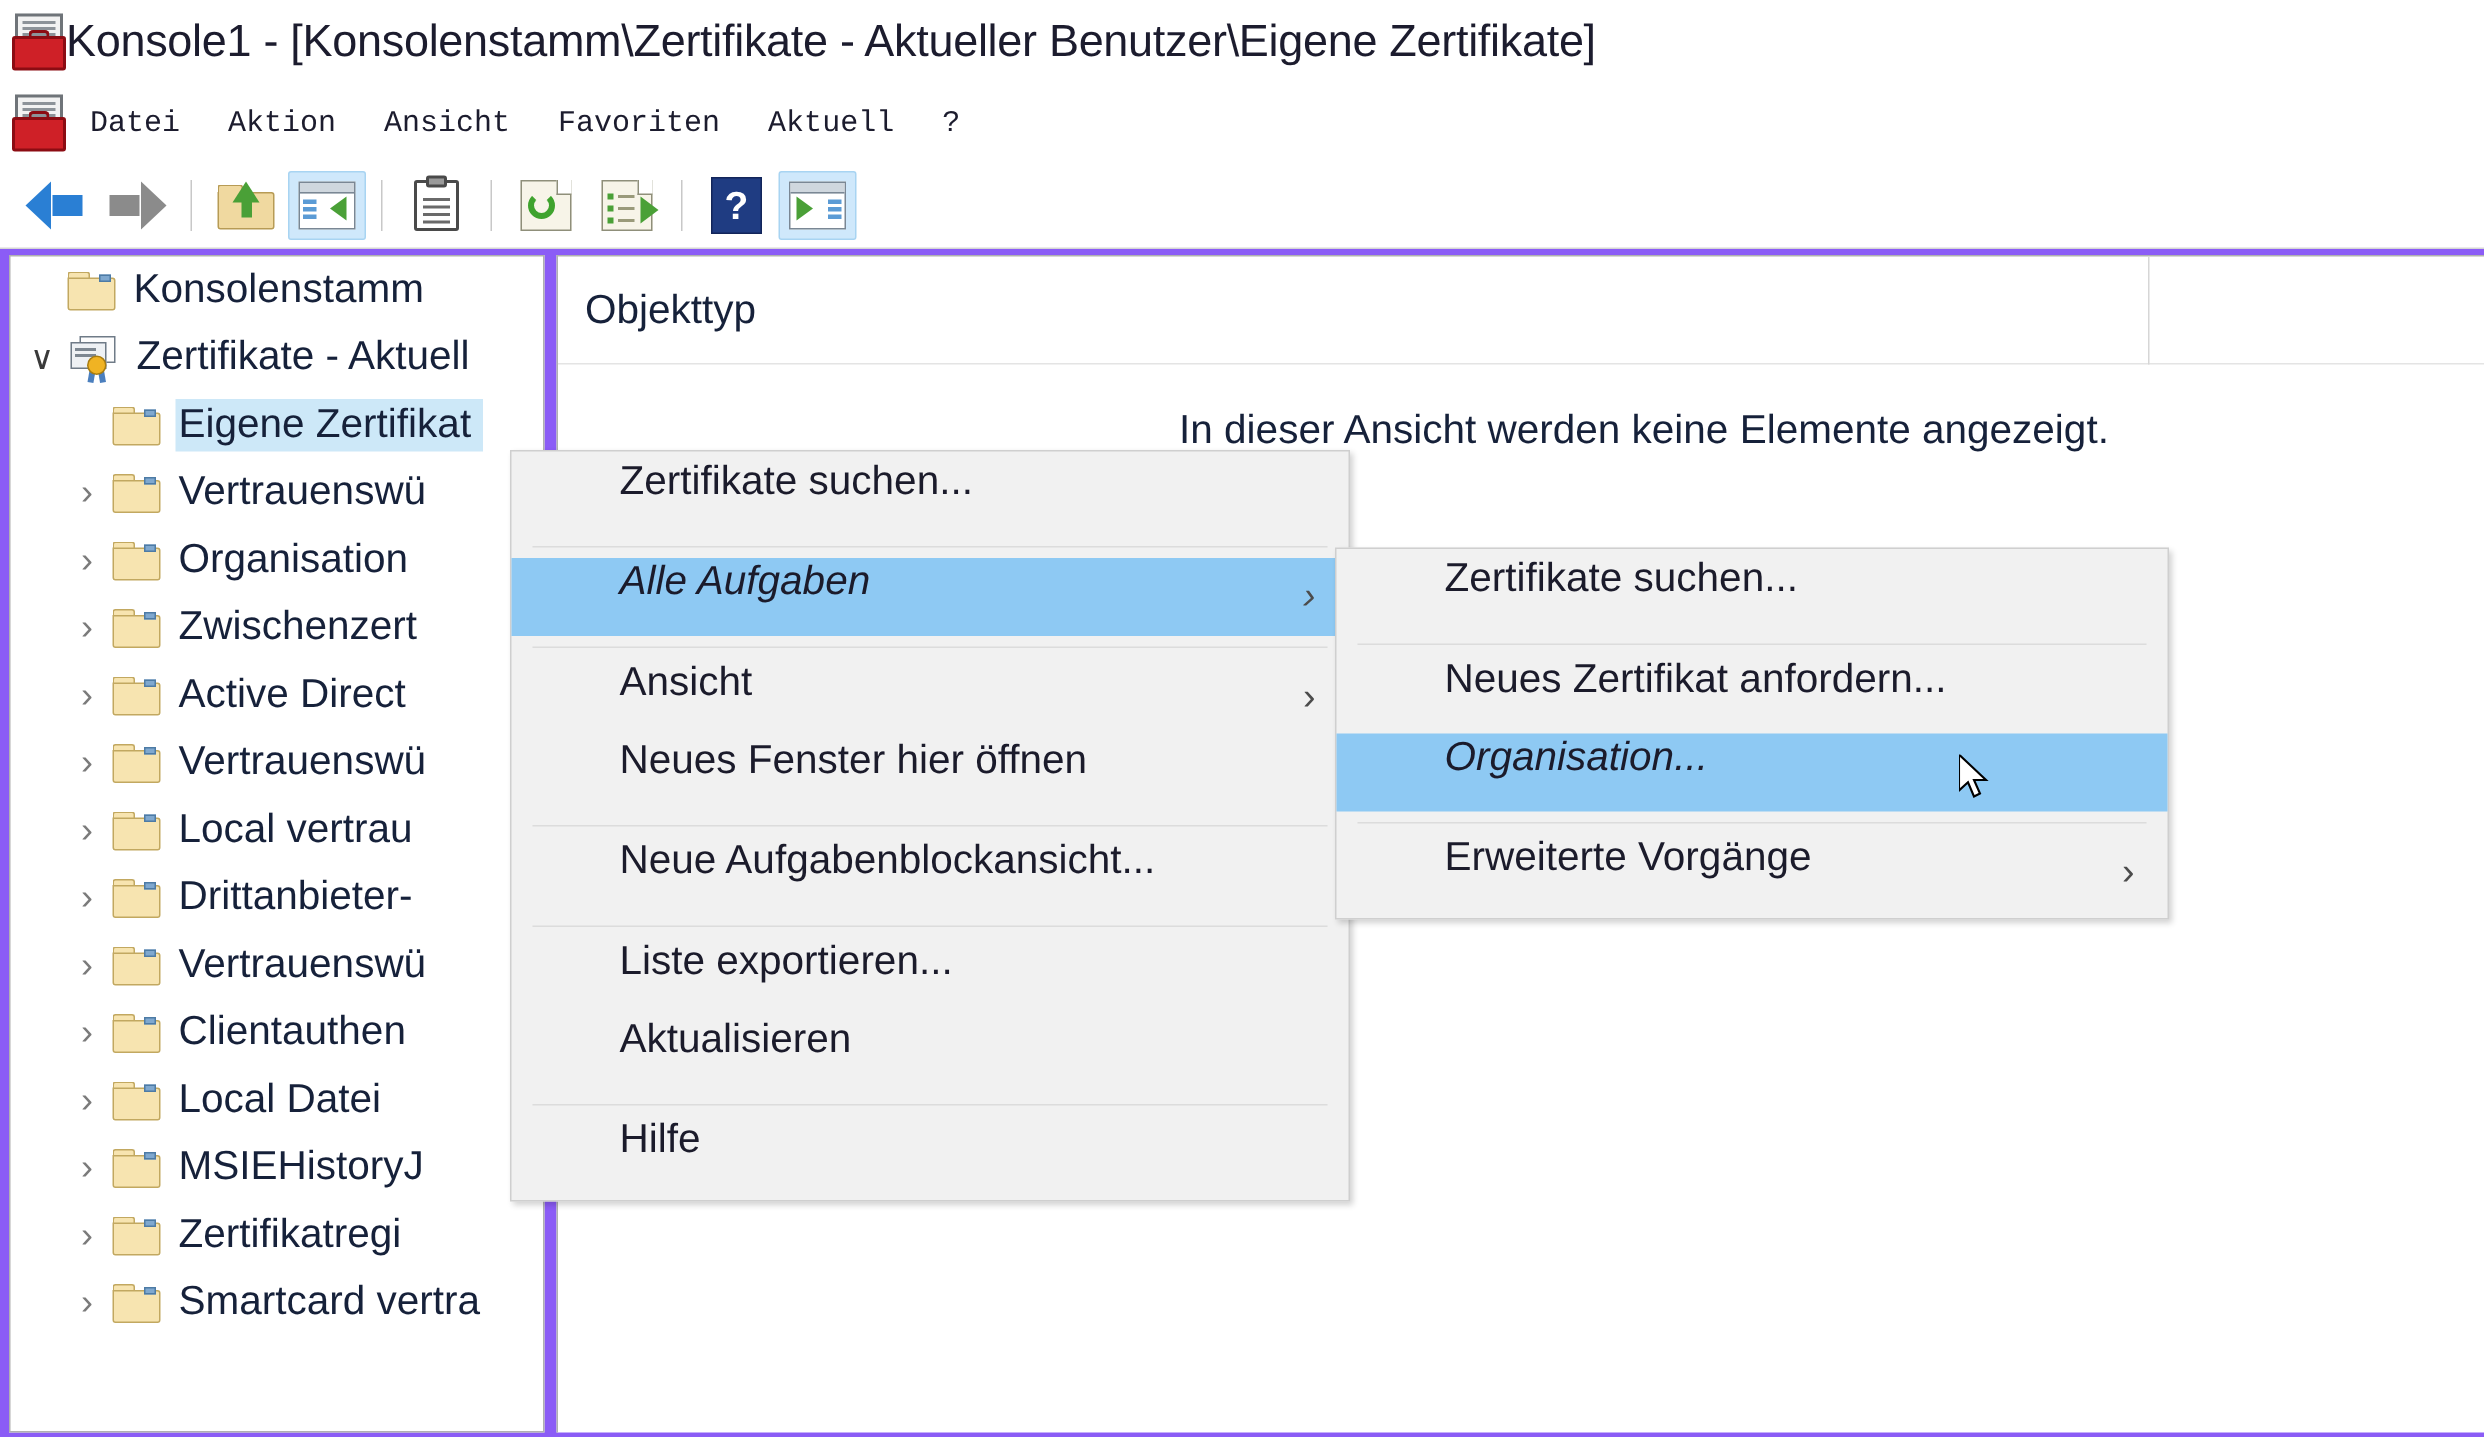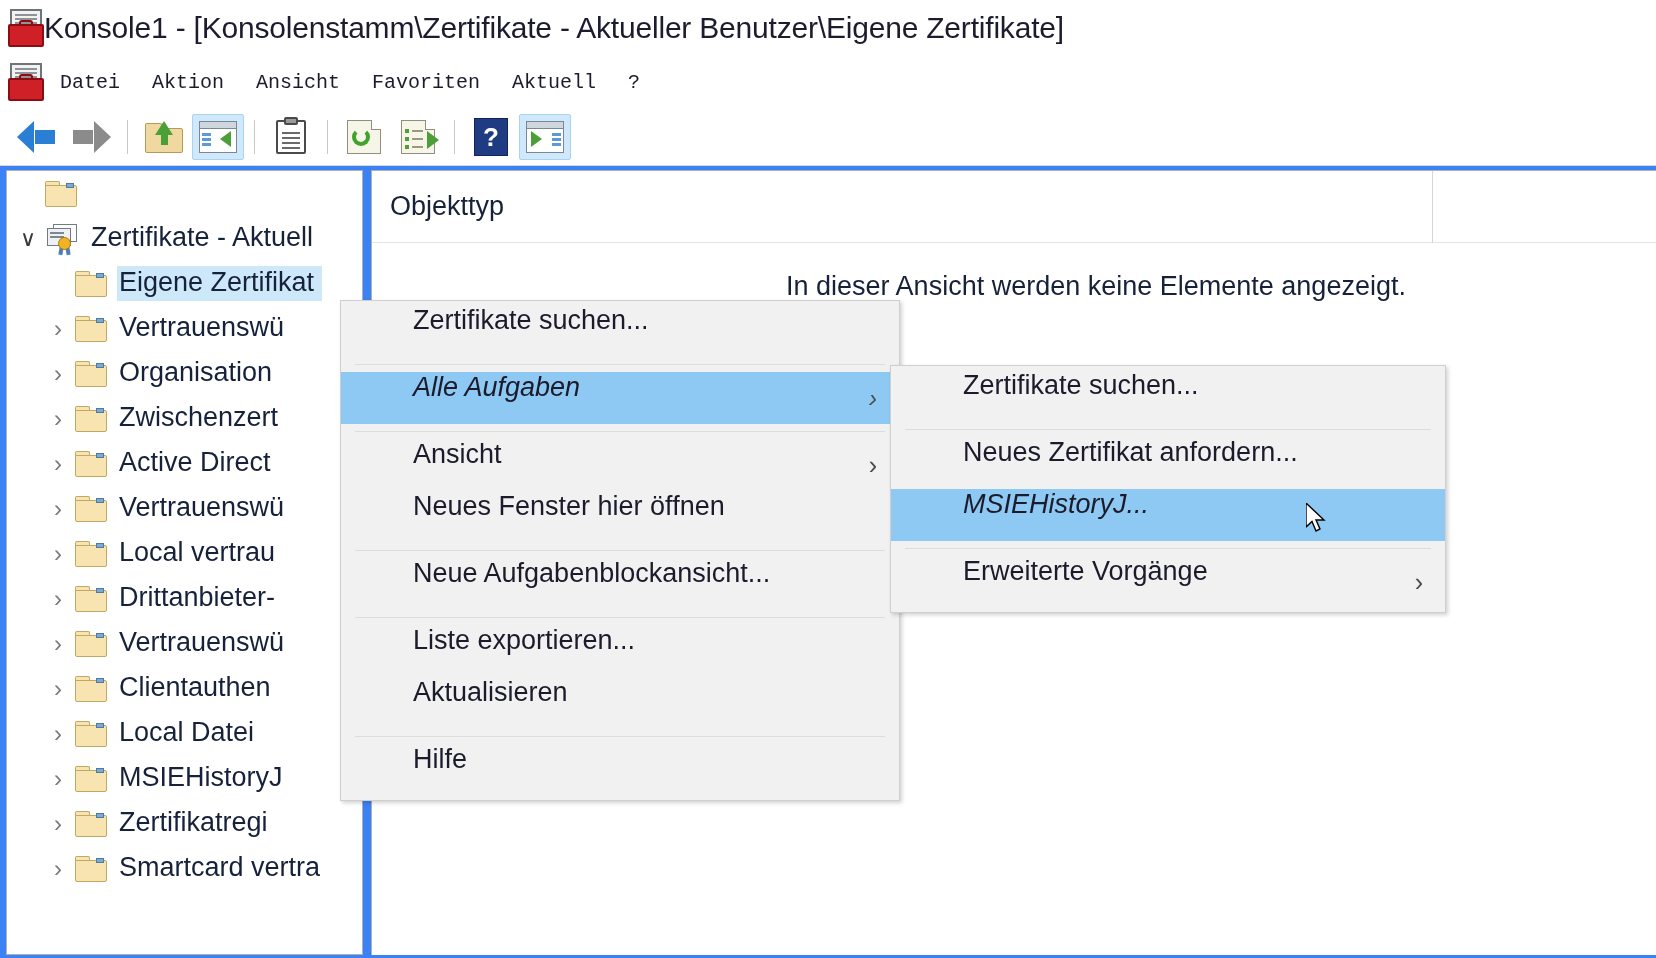--- a/index.html
+++ b/index.html
@@ -2,21 +2,21 @@
 <html><head>
 <meta charset="utf-8">
 <style>
   * { box-sizing: border-box; margin: 0; padding: 0; }
   html, body {
     width: 1656px; height: 958px;
     background: #ffffff;
     font-family: "Liberation Sans", sans-serif;
     overflow: hidden;
   }
-  #app { position: relative; width: 1656px; height: 958px; background: #3b82f6; }
+  #app { position: relative; width: 1656px; height: 958px; background: #8b5cf6; }
 
   
   .titlebar {
     position: absolute; left: 0; top: 0; width: 1656px; height: 56px;
     display: flex; align-items: center; padding-left: 8px;
     background: #ffffff;
   }
   .title-text {
     font-size: 30px; color: #1c1c2e; white-space: nowrap;
     letter-spacing: -0.2px;
@@ -286,20 +286,21 @@
 
   <div class="tree-pane">
     <div id="tree-rows">
         <div class="tree-row">
           <div class="tw-chevron"></div>
           <div class="folder-ic">
             <div class="ft"></div>
             <div class="fb"></div>
             <div class="fd"></div>
           </div>
+          <div class="tree-label-bg">Konsolenstamm</div>
         </div>
         <div class="tree-row">
           <div class="tw-chevron open" style="font-size: 22px;">∨</div>
           <div class="cert-ic">
             <div class="c1"></div>
             <div class="c2"></div>
             <div class="ln"></div>
             <div class="rib1"></div>
             <div class="rib2"></div>
             <div class="seal"></div>
@@ -495,21 +496,21 @@
 
   <div class="ctx" id="ctx-sub">
       <div class="ctx-item">
         <span>Zertifikate suchen...</span>
       </div>
       <div class="ctx-sep"></div>
       <div class="ctx-item">
         <span>Neues Zertifikat anfordern...</span>
       </div>
       <div class="ctx-item sel">
-        <span>MSIEHistoryJ...</span>
+        <span>Organisation...</span>
       </div>
       <div class="ctx-sep"></div>
       <div class="ctx-item">
         <span>Erweiterte Vorgänge</span>
         <span class="ctx-arrow">›</span>
       </div>
     </div>
 
   <div class="cursor">
     <svg width="26" height="34" viewBox="0 0 26 34">

